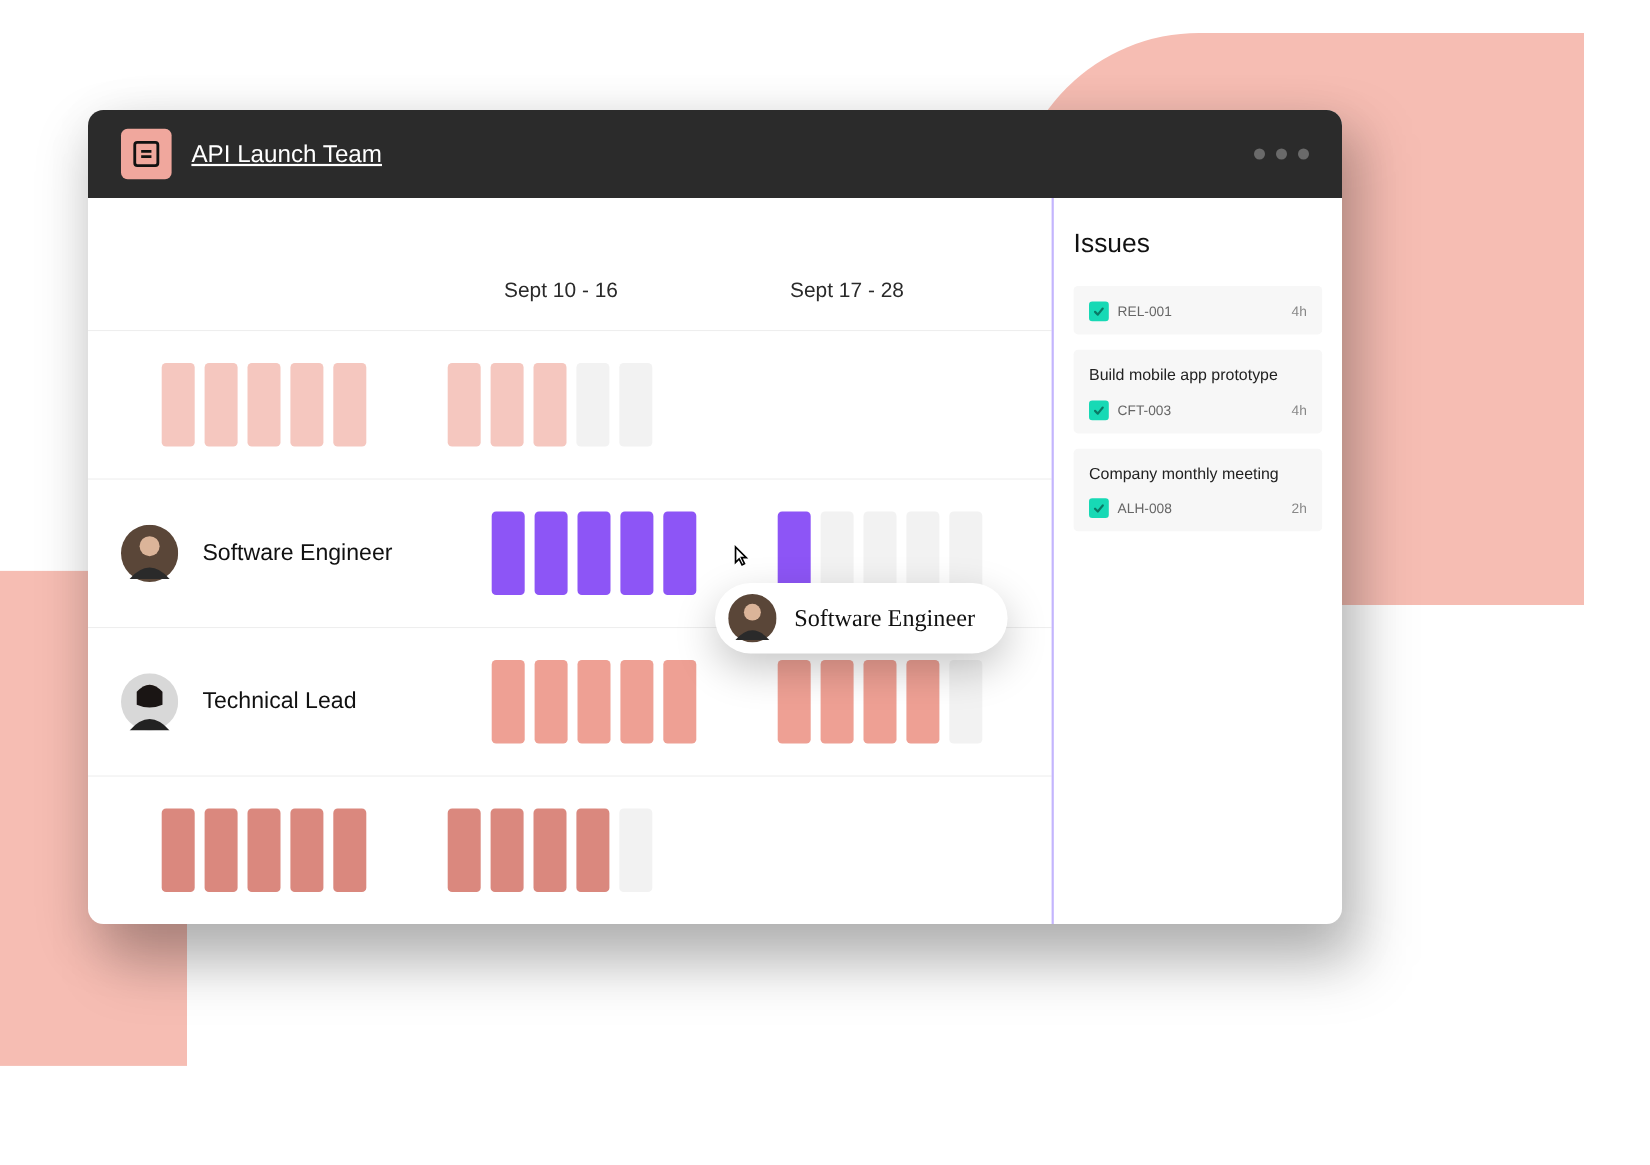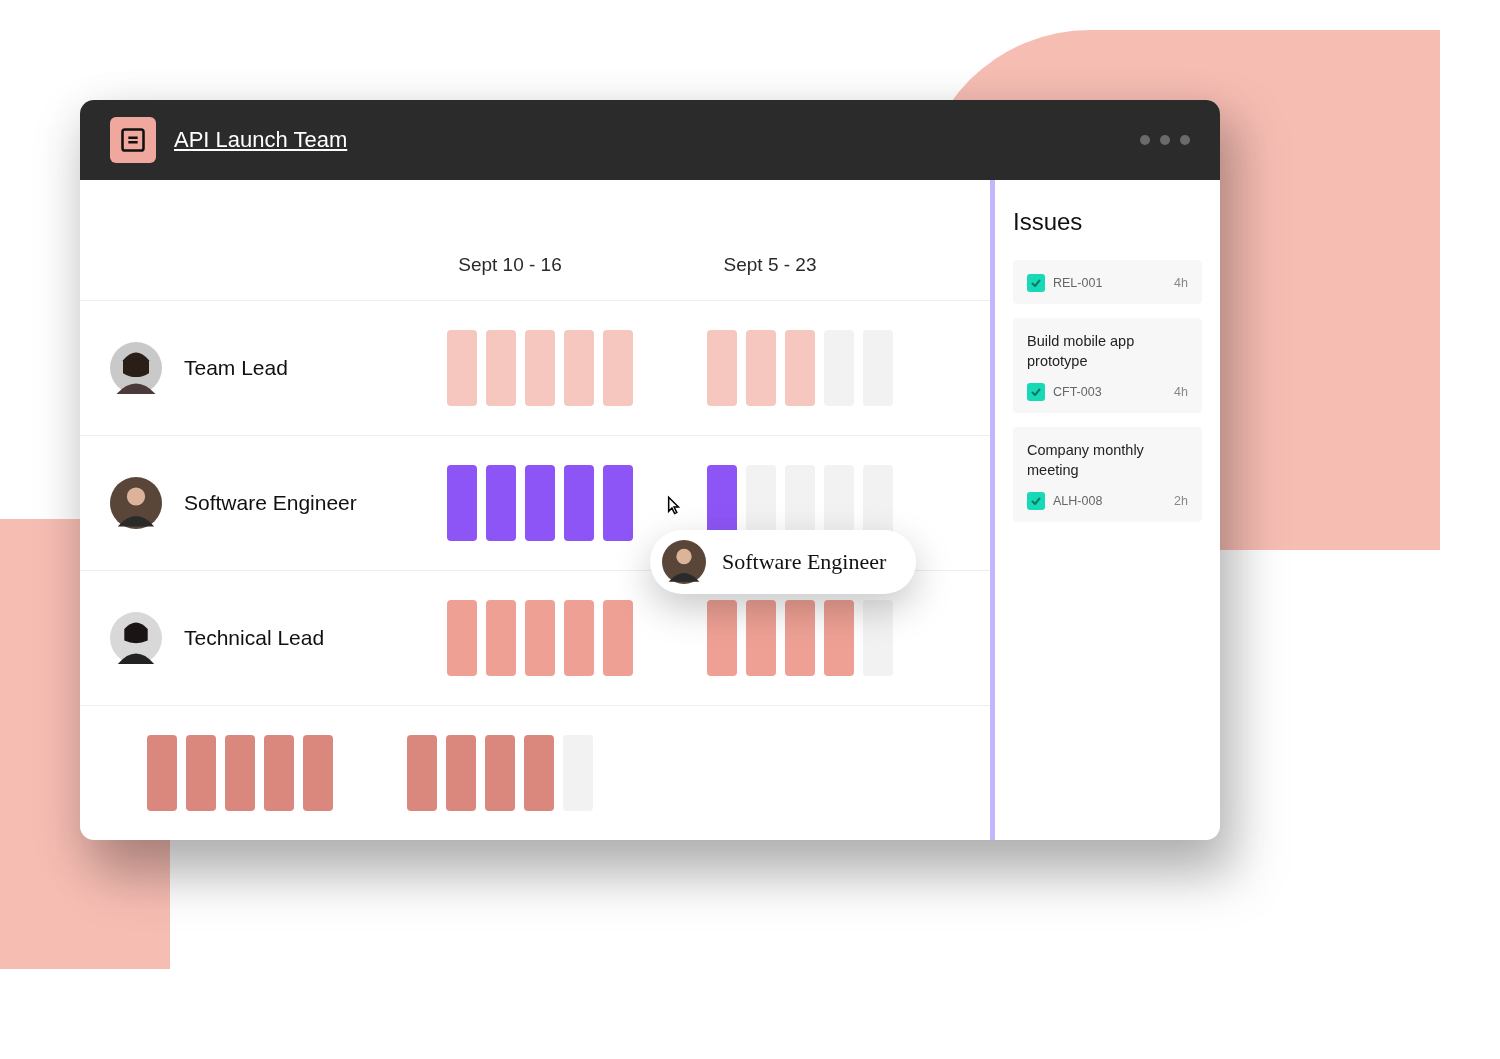--- a/index.html
+++ b/index.html
@@ -115,22 +115,22 @@
     gap: 9px;
     justify-content:center;
   }
   .day-bar {
     width: 30px; height: 76px;
     border-radius: 4px;
   }
   .empty { background:#f2f2f2; }
 
   .sidebar {
-    width: 230px;
-    border-left: 5px solid #c4b5fd;
+    width: 264px;
+    border-left: 2px solid #c4b5fd;
     padding: 28px 18px 20px 18px;
   }
   .sidebar-title {
     font-size: 24px;
     color:#111;
     margin-bottom: 24px;
   }
   .issue-card {
     background:#f7f7f7;
     border-radius:4px;
@@ -209,34 +209,25 @@
       <div class="win-dot"></div>
     </div>
   </div>
 
   <div class="body">
     <div class="main">
 
       <div class="date-header">
         <div class="role-col-spacer"></div>
         <div class="week-col">Sept 10 - 16</div>
-        <div class="week-col">Sept 5 - 23</div>
+        <div class="week-col">Sept 17 - 28</div>
       </div>
 
       <div id="rows">
           <div class="row">
-            <div class="role-cell">
-              <div class="avatar"><svg viewBox="0 0 40 40">
-                  <circle cx="20" cy="20" r="20" fill="#c9c9c9"></circle>
-                  <circle cx="20" cy="15" r="7" fill="#caa185"></circle>
-                  <path d="M5 40 Q20 24 35 40" fill="#4a3a3a"></path>
-                  <path d="M10 14 Q20 2 30 14 L30 24 Q20 30 10 24 Z" fill="#2a1e18"></path>
-                </svg></div>
-              <div class="role-name">Team Lead</div>
-            </div>
             <div class="week-cell">
               <div class="day-bar" style="background: rgb(245, 199, 191);"></div>
               <div class="day-bar" style="background: rgb(245, 199, 191);"></div>
               <div class="day-bar" style="background: rgb(245, 199, 191);"></div>
               <div class="day-bar" style="background: rgb(245, 199, 191);"></div>
               <div class="day-bar" style="background: rgb(245, 199, 191);"></div>
             </div>
             <div class="week-cell">
               <div class="day-bar" style="background: rgb(245, 199, 191);"></div>
               <div class="day-bar" style="background: rgb(245, 199, 191);"></div>

